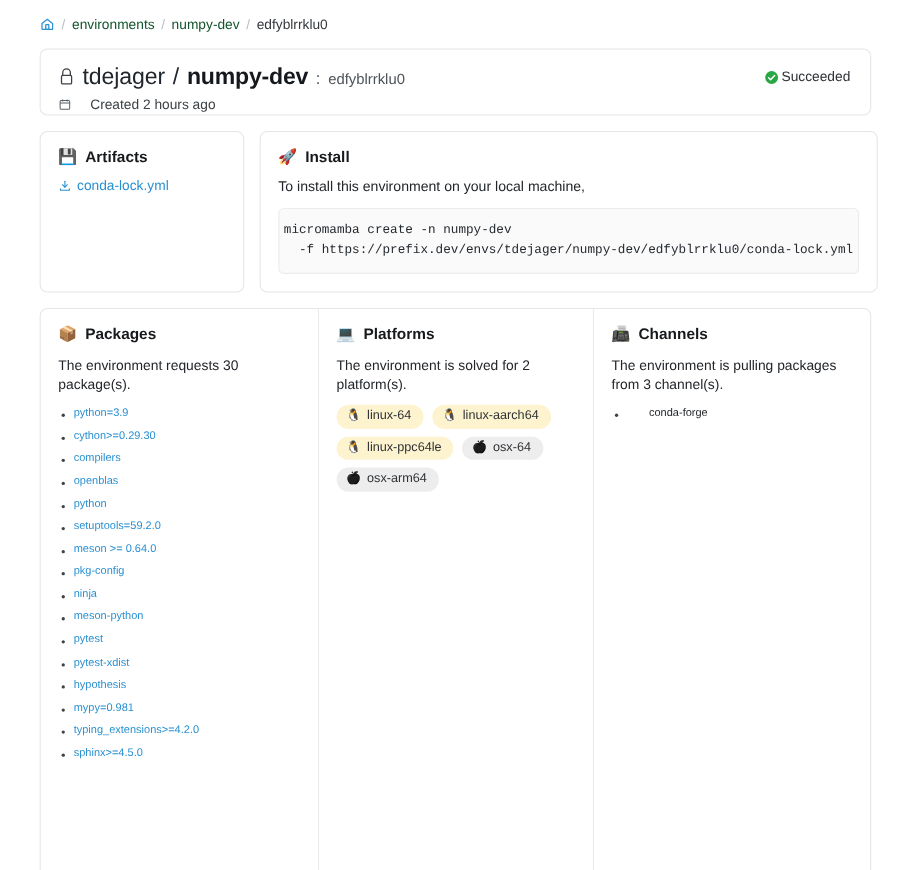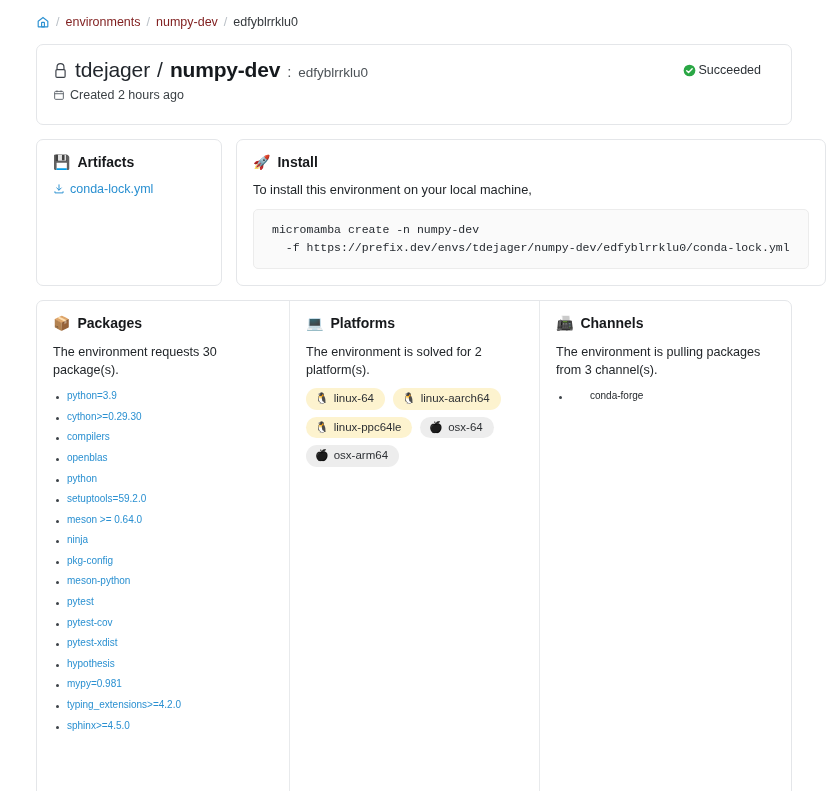--- a/index.html
+++ b/index.html
@@ -27,40 +27,40 @@
   
   .breadcrumb {
     display: flex;
     align-items: center;
     gap: 6px;
     height: 44px;
     font-size: 12.5px;
   }
   .breadcrumb .sep { color: #b9bfc6; }
   .crumb-link {
-    color: #7f1d1d;
+    color: #14532d;
     text-decoration: none;
     cursor: pointer;
   }
   .crumb-current { color: #35393d; }
   .home-icon { display: inline-flex; align-items: center; color: #2a90d1; }
 
   
   .card {
     background: #ffffff;
     border: 1px solid #e4e6e9;
     border-radius: 7px;
     box-sizing: border-box;
   }
 
   
   .header-card {
     padding: 14px 16px 12px 16px;
     position: relative;
-    height: 81px;
+    height: 61px;
   }
   .title-row {
     display: flex;
     align-items: baseline;
     gap: 7px;
     line-height: 1;
   }
   .lock-icon {
     position: relative;
     top: 2px;
@@ -82,29 +82,29 @@
     font-size: 21px;
     font-weight: 700;
     color: #15191d;
     letter-spacing: -0.2px;
   }
   .colon { font-size: 15px; color: #4d5358; }
   .envhash { font-size: 13.5px; color: #4d5358; }
   .created-row {
     display: flex;
     align-items: center;
-    gap: 5px;
+    gap: 17px;
     margin-top: 8px;
     font-size: 12.5px;
     color: #3c4246;
   }
   .cal-icon { color: #5a6067; display: inline-flex; }
   .status-badge {
     position: absolute;
-    right: 30px;
+    right: 18px;
     top: 18px;
     display: flex;
     align-items: center;
     gap: 2px;
     font-size: 12.5px;
     color: #2c3136;
   }
   .status-dot { display: inline-flex; }
 
   
@@ -148,21 +148,21 @@
   }
   .install-text {
     font-size: 12.8px;
     color: #22262a;
     margin-bottom: 12px;
   }
   .code-block {
     background: #fafafa;
     border: 1px solid #ececec;
     border-radius: 5px;
-    padding: 11px 18px;
+    padding: 11px 4px;
     font-family: "Liberation Mono", monospace;
     font-size: 11.5px;
     line-height: 1.55;
     color: #24292f;
     white-space: pre;
     overflow: hidden;
   }
 
   
   .row-3 {
@@ -330,25 +330,24 @@
       </div>
       <div class="panel-desc">The environment requests 30 package(s).</div>
       <ul class="bullets" id="packages-list">
           <li><a>python=3.9</a></li>
           <li><a>cython&gt;=0.29.30</a></li>
           <li><a>compilers</a></li>
           <li><a>openblas</a></li>
           <li><a>python</a></li>
           <li><a>setuptools=59.2.0</a></li>
           <li><a>meson &gt;= 0.64.0</a></li>
+          <li><a>pkg-config</a></li>
           <li><a>ninja</a></li>
-          <li><a>pkg-config</a></li>
           <li><a>meson-python</a></li>
           <li><a>pytest</a></li>
-          <li><a>pytest-cov</a></li>
           <li><a>pytest-xdist</a></li>
           <li><a>hypothesis</a></li>
           <li><a>mypy=0.981</a></li>
           <li><a>typing_extensions&gt;=4.2.0</a></li>
           <li><a>sphinx&gt;=4.5.0</a></li>
         </ul>
     </div>
 
     <div class="col col-platforms">
       <div class="panel-title">

